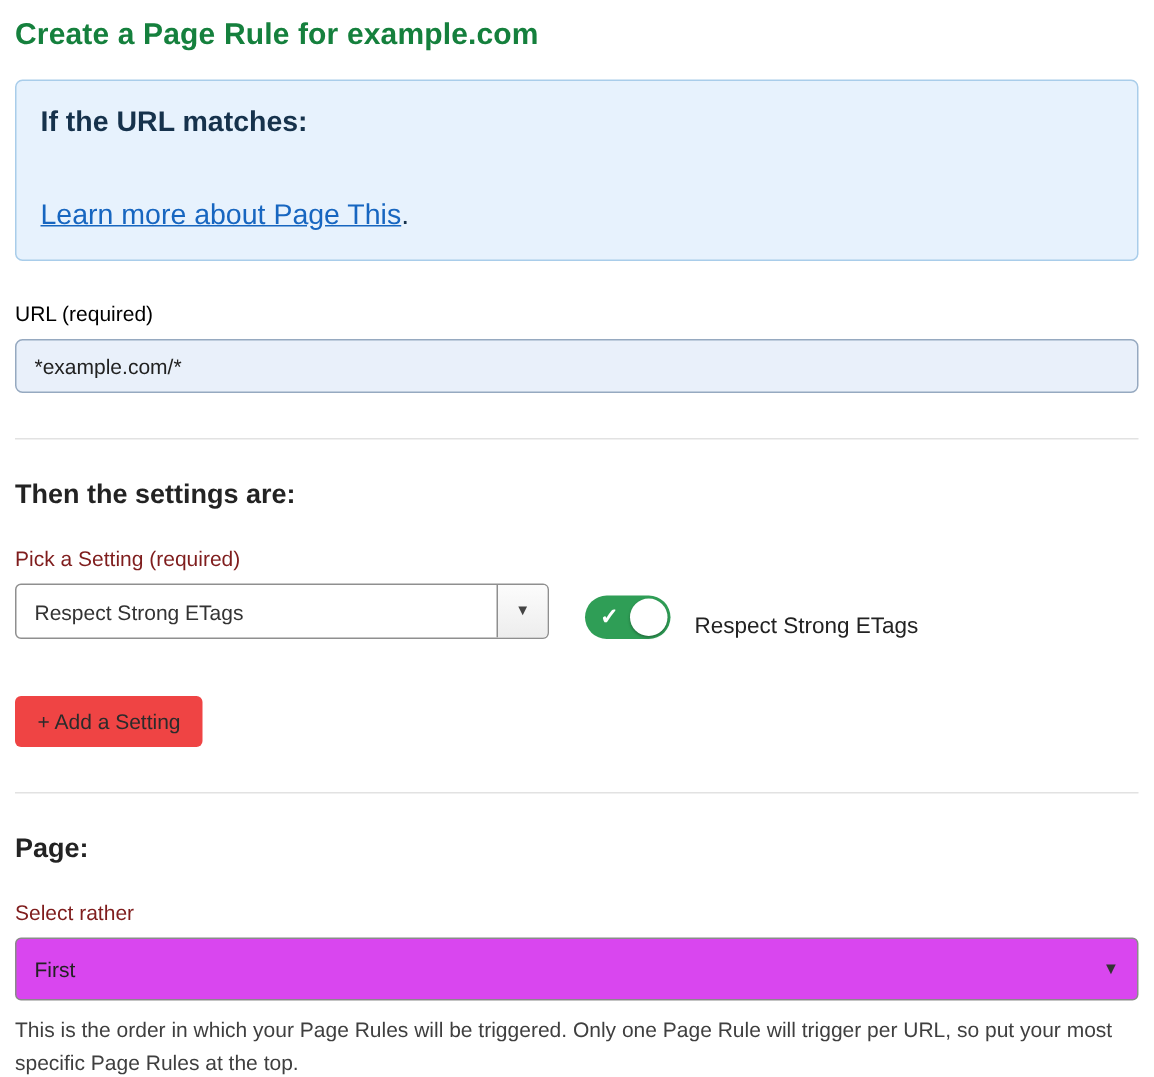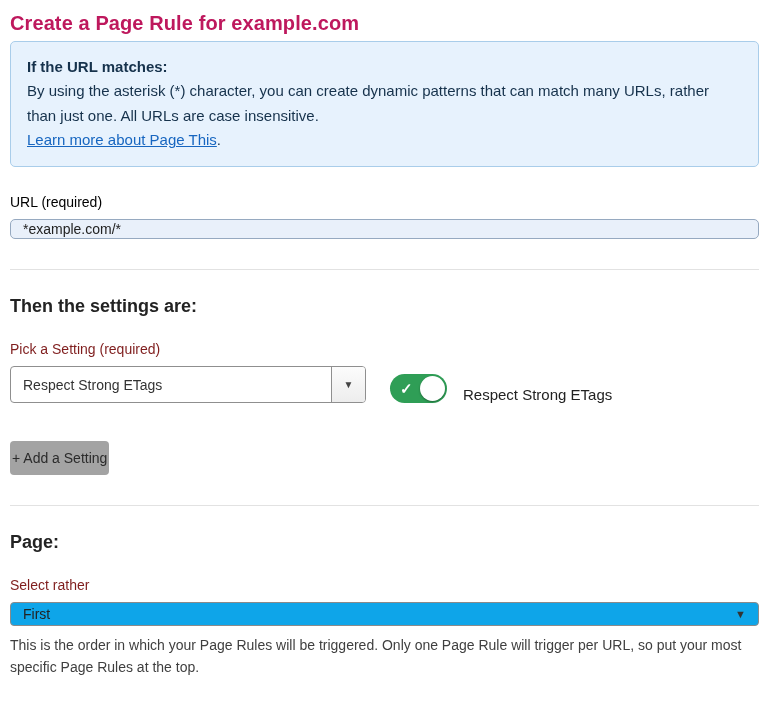--- a/index.html
+++ b/index.html
@@ -8,31 +8,31 @@
     width: 769px;
     height: 718px;
     font-family: "Liberation Sans", sans-serif;
     color: #2b2b2b;
     padding: 12px 10px 0 10px;
     overflow: hidden;
   }
   .page-title {
     font-size: 20px;
     font-weight: bold;
-    color: #be185d;
+    color: #15803d;
     letter-spacing: 0.1px;
   }
   .info-box {
-    margin-top: 6px;
+    margin-top: 18px;
     background: #e7f2fd;
     border: 1px solid #a9cdea;
     border-radius: 5px;
     padding: 13px 16px 14px 16px;
     color: #16324c;
-    font-size: 15px;
+    font-size: 19px;
     line-height: 1.62;
   }
   .info-box .info-heading {
     font-weight: bold;
     display: block;
   }
   .info-box a.info-link {
     color: #1766c0;
     text-decoration: underline;
     cursor: pointer;
@@ -40,21 +40,21 @@
   .field-label {
     display: block;
     font-size: 14px;
     color: #000000;
     margin-top: 27px;
   }
   .url-input {
     display: block;
     width: 100%;
     margin-top: 9px;
-    height: 20px;
+    height: 36px;
     background: #e9f0fa;
     border: 1px solid #96a9c0;
     border-radius: 5px;
     padding: 0 12px;
     font-family: "Liberation Sans", sans-serif;
     font-size: 14px;
     color: #222222;
     outline: none;
   }
   .divider {
@@ -144,32 +144,32 @@
   }
   .btn {
     display: inline-block;
     border: none;
     border-radius: 4px;
     font-family: "Liberation Sans", sans-serif;
     font-size: 14px;
     cursor: pointer;
   }
   .btn-gray {
-    background: #a3a3a3;
+    background: #ef4444;
     color: #2b2b2b;
-    padding: 9px 2px;
+    padding: 9px 15px;
   }
   .add-setting-btn {
     margin-top: 38px;
   }
   .order-select {
     margin-top: 9px;
     width: 100%;
-    height: 24px;
-    background: #0ea5e9;
+    height: 42px;
+    background: #d946ef;
     border: 1px solid #8a8a8a;
     border-radius: 4px;
     display: flex;
     align-items: center;
     justify-content: space-between;
     padding: 0 12px;
     font-size: 14px;
     color: #222222;
     cursor: pointer;
   }
@@ -187,21 +187,21 @@
 </style>
 </head>
 <body>
 
 
 
 <h1 class="page-title">Create a Page Rule for example.com</h1>
 
 <div class="info-box">
   <span class="info-heading">If the URL matches:</span>
-  <span>By using the asterisk (*) character, you can create dynamic patterns that can match many URLs, rather than just one. All URLs are case insensitive.</span><br>
+  <br>
   <a class="info-link">Learn more about Page This</a><span>.</span>
 </div>
 
 <label class="field-label">URL (required)</label>
 <input class="url-input" type="text" value="*example.com/*" style="">
 
 <hr class="divider">
 
 <h2 class="section-heading">Then the settings are:</h2>
 

